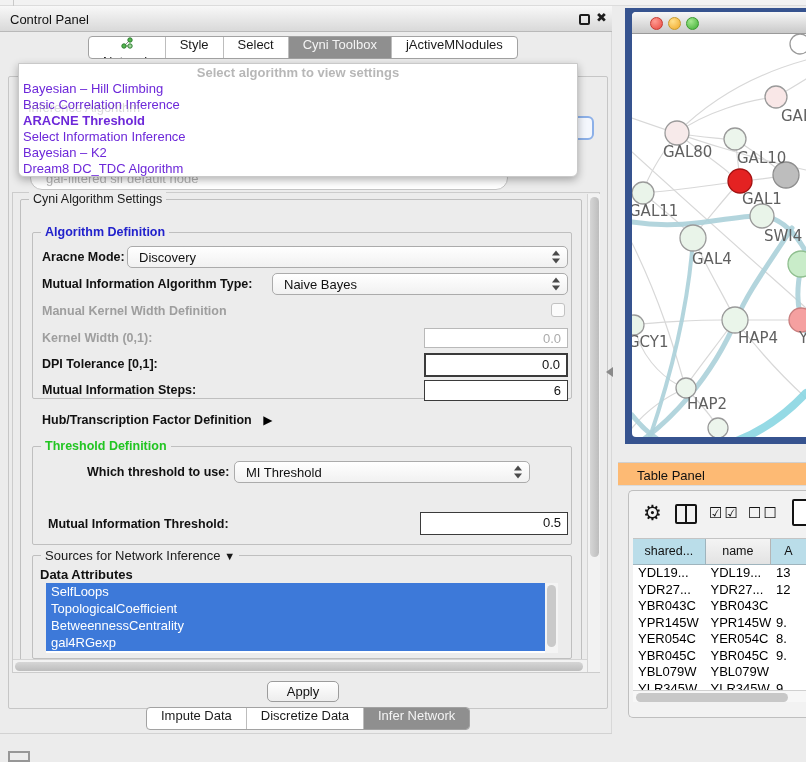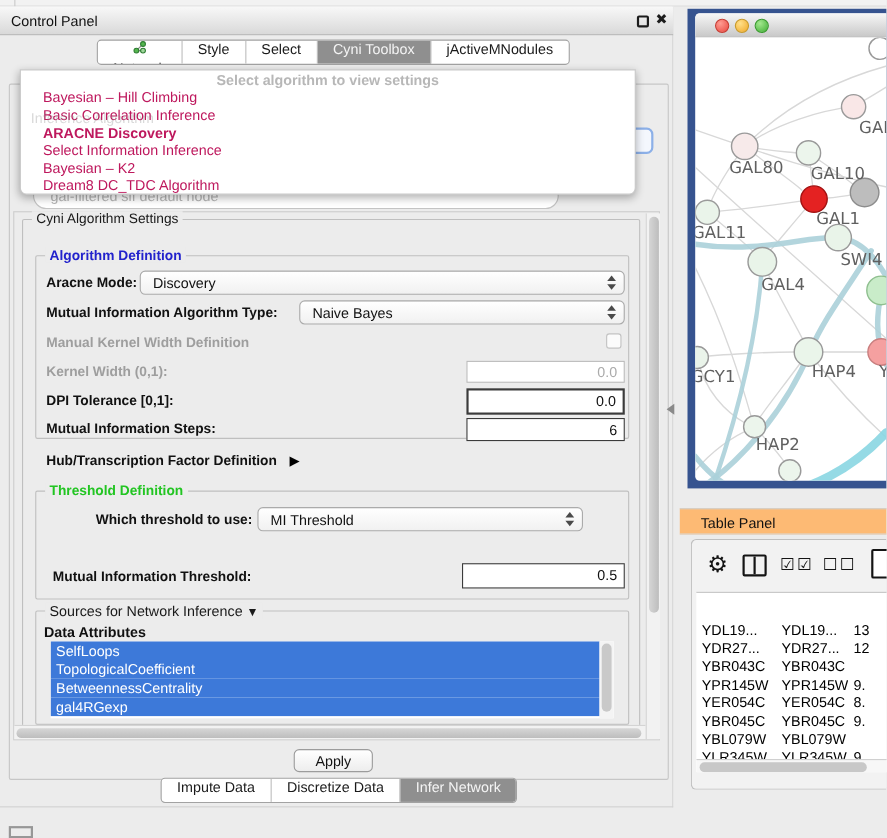--- a/index.html
+++ b/index.html
@@ -47,21 +47,21 @@
   
   .field { background:#fff; text-align:right; font-size:13px; color:#111; padding:2px 6px 0 0; }
   .field.dis { color:#ababab; border:1px solid #b9b9b9; }
   .field.focus2 { border:2px solid #3b3b3b; }
   .field.dark1 { border:1px solid #3b3b3b; }
   .checkbox { width:14px; height:14px; border:1px solid #c2c2c2; border-radius:3px; background:#fbfbfb; }
   
   .dropdown { left:18px; top:57px; width:560px; height:114px; background:#fff;
     border:1px solid #c9c9c9; border-radius:0 0 6px 6px; box-shadow:0 3px 8px rgba(0,0,0,.30); z-index:10; }
   .dd-placeholder { height:17px; line-height:17px; text-align:center; color:#b7b7b7; font-size:13px;font-weight:bold; }
-  .dd-item { height:16px; line-height:16px; padding-left:20px; font-size:13px; color:#be185d; }
+  .dd-item { height:16px; line-height:16px; padding-left:4px; font-size:13px; color:#6d28d9; }
   .dd-item.bold { font-weight:bold; }
   .ghost-title { left:28px; top:94px; font-size:13px; color:#8a8a8a; opacity:.32; z-index:11; }
   .ghost-combo { left:30px; top:160px; width:478px; height:24px; border:1px solid #c4c4c4; border-radius:12px; background:#fff; z-index:1; }
   .ghost-combo span { position:absolute; left:15px; top:4px; font-size:13px; color:#b5b5b5; }
   .ghost-ring { left:566px; top:110px; width:28px; height:24px; border:2px solid #8cb0e8; border-radius:6px; z-index:1; background:#f4f7fd; }
   
   .attr-list { background:#fff; overflow:hidden; }
   .attr-item { height:17px; line-height:17px; padding-left:5px; font-size:13px; color:#fff; background:#3d79d9; width:499px; }
   .list-vsb { position:absolute; right:0; top:0; width:13px; height:100%; background:#f4f4f4; }
   .list-vsb .thumb { position:absolute; left:2px; top:2px; width:9px; height:62px; background:#c9c9c9; border-radius:5px; }
@@ -160,21 +160,21 @@
   <div class="abs ghost-combo">
     <span>gal-filtered sif default node</span>
   </div>
   <div class="abs ghost-title">Inference Algorithm</div>
 
   <div class="abs dropdown">
     <div class="dd-placeholder">Select algorithm to view settings</div>
     <div id="dd-items">
         <div class="dd-item">Bayesian – Hill Climbing</div>
         <div class="dd-item">Basic Correlation Inference</div>
-        <div class="dd-item bold">ARACNE Discovery</div>
+        <div class="dd-item bold">ARACNE Threshold</div>
         <div class="dd-item">Select Information Inference</div>
         <div class="dd-item">Bayesian – K2</div>
         <div class="dd-item">Dream8 DC_TDC Algorithm</div>
       </div>
   </div>
 
   <div class="abs groupbox" style="left:20px; top:193px; width:562px; height:462px;">
     <span class="gb-title gb-plain">Cyni Algorithm Settings</span>
   </div>
 
@@ -341,20 +341,25 @@
 
 <div class="abs tablewin">
   <div class="tb-toolbar">
     <span class="gear">⚙</span>
     <span class="cols-ic"></span>
     <span class="chk-pair">☑☑</span>
     <span class="box-pair">☐☐</span>
     <span class="doc-ic"></span>
   </div>
   <div class="tb-table">
+    <div class="thead" id="tb-head">
+        <div class="th blue" style="width: 81px;">shared...</div>
+        <div class="th gray" style="width: 73px;">name</div>
+        <div class="th blue" style="width: 40px;">A</div>
+      </div>
     <div class="tbody" id="tb-body">
         <div class="tr">
           <div class="td" style="width: 81px;">YDL19...</div>
           <div class="td" style="width: 73px;">YDL19...</div>
           <div class="td" style="width: 40px;">13</div>
         </div>
         <div class="tr">
           <div class="td" style="width: 81px;">YDR27...</div>
           <div class="td" style="width: 73px;">YDR27...</div>
           <div class="td" style="width: 40px;">12</div>

